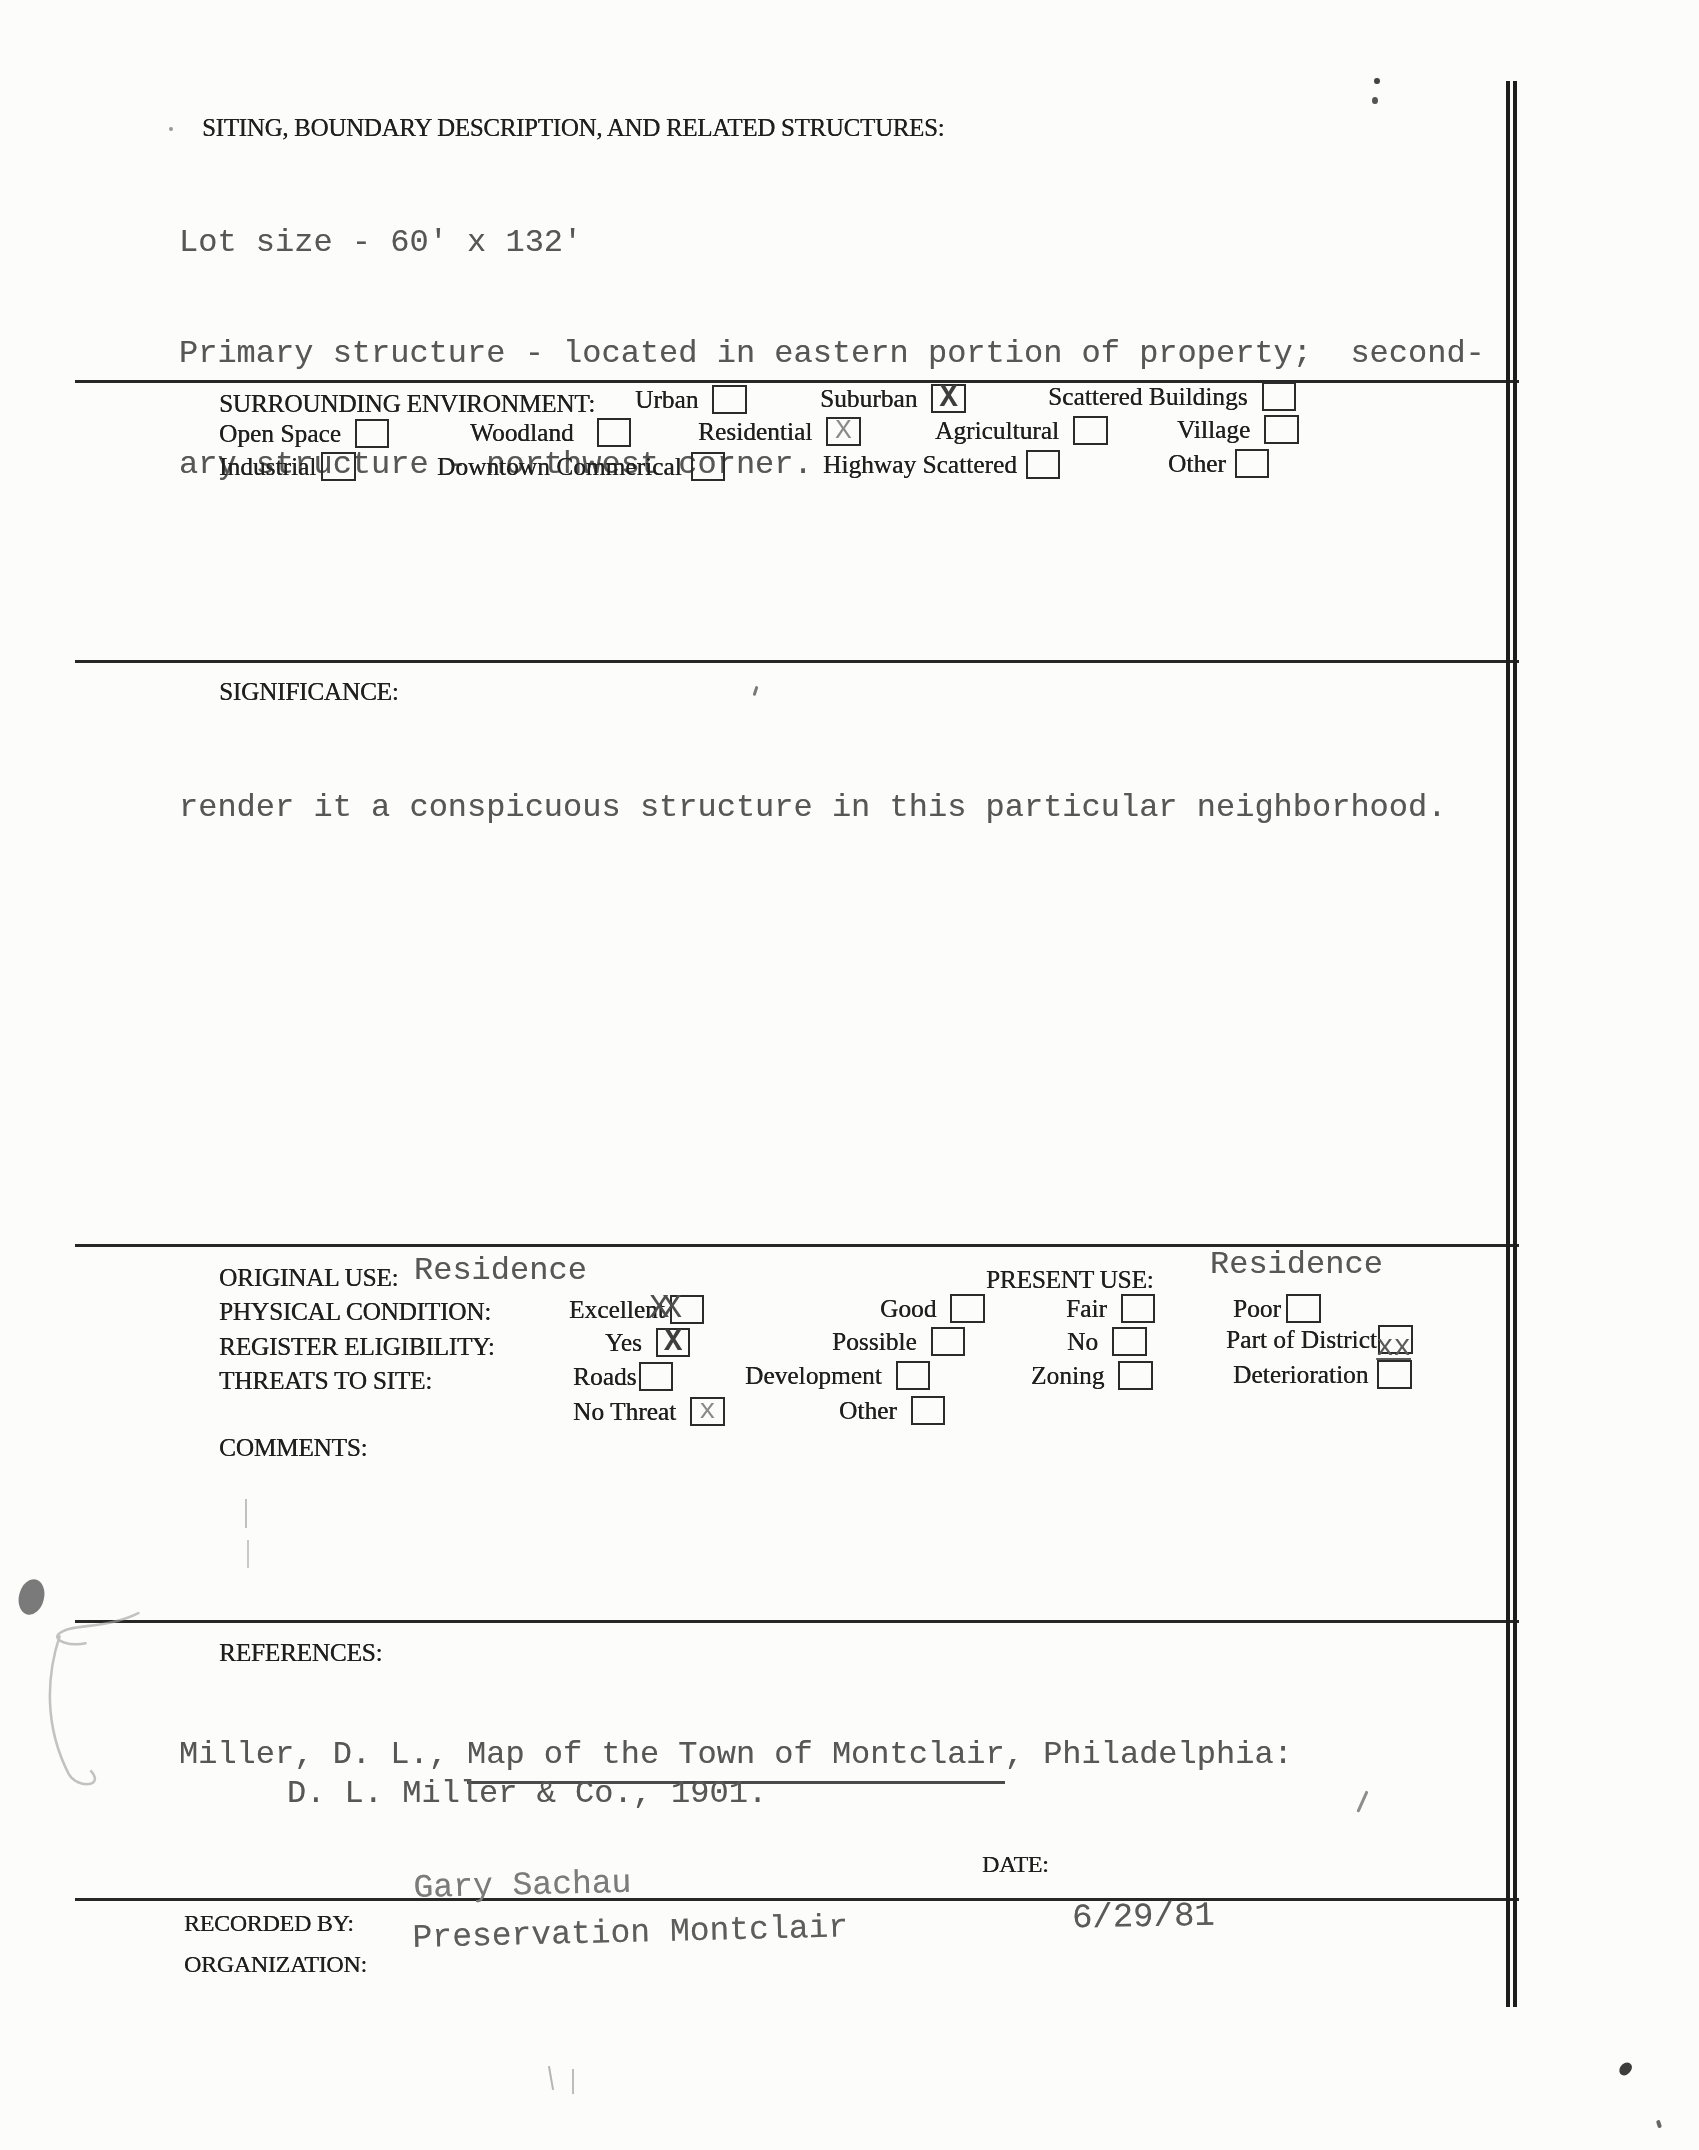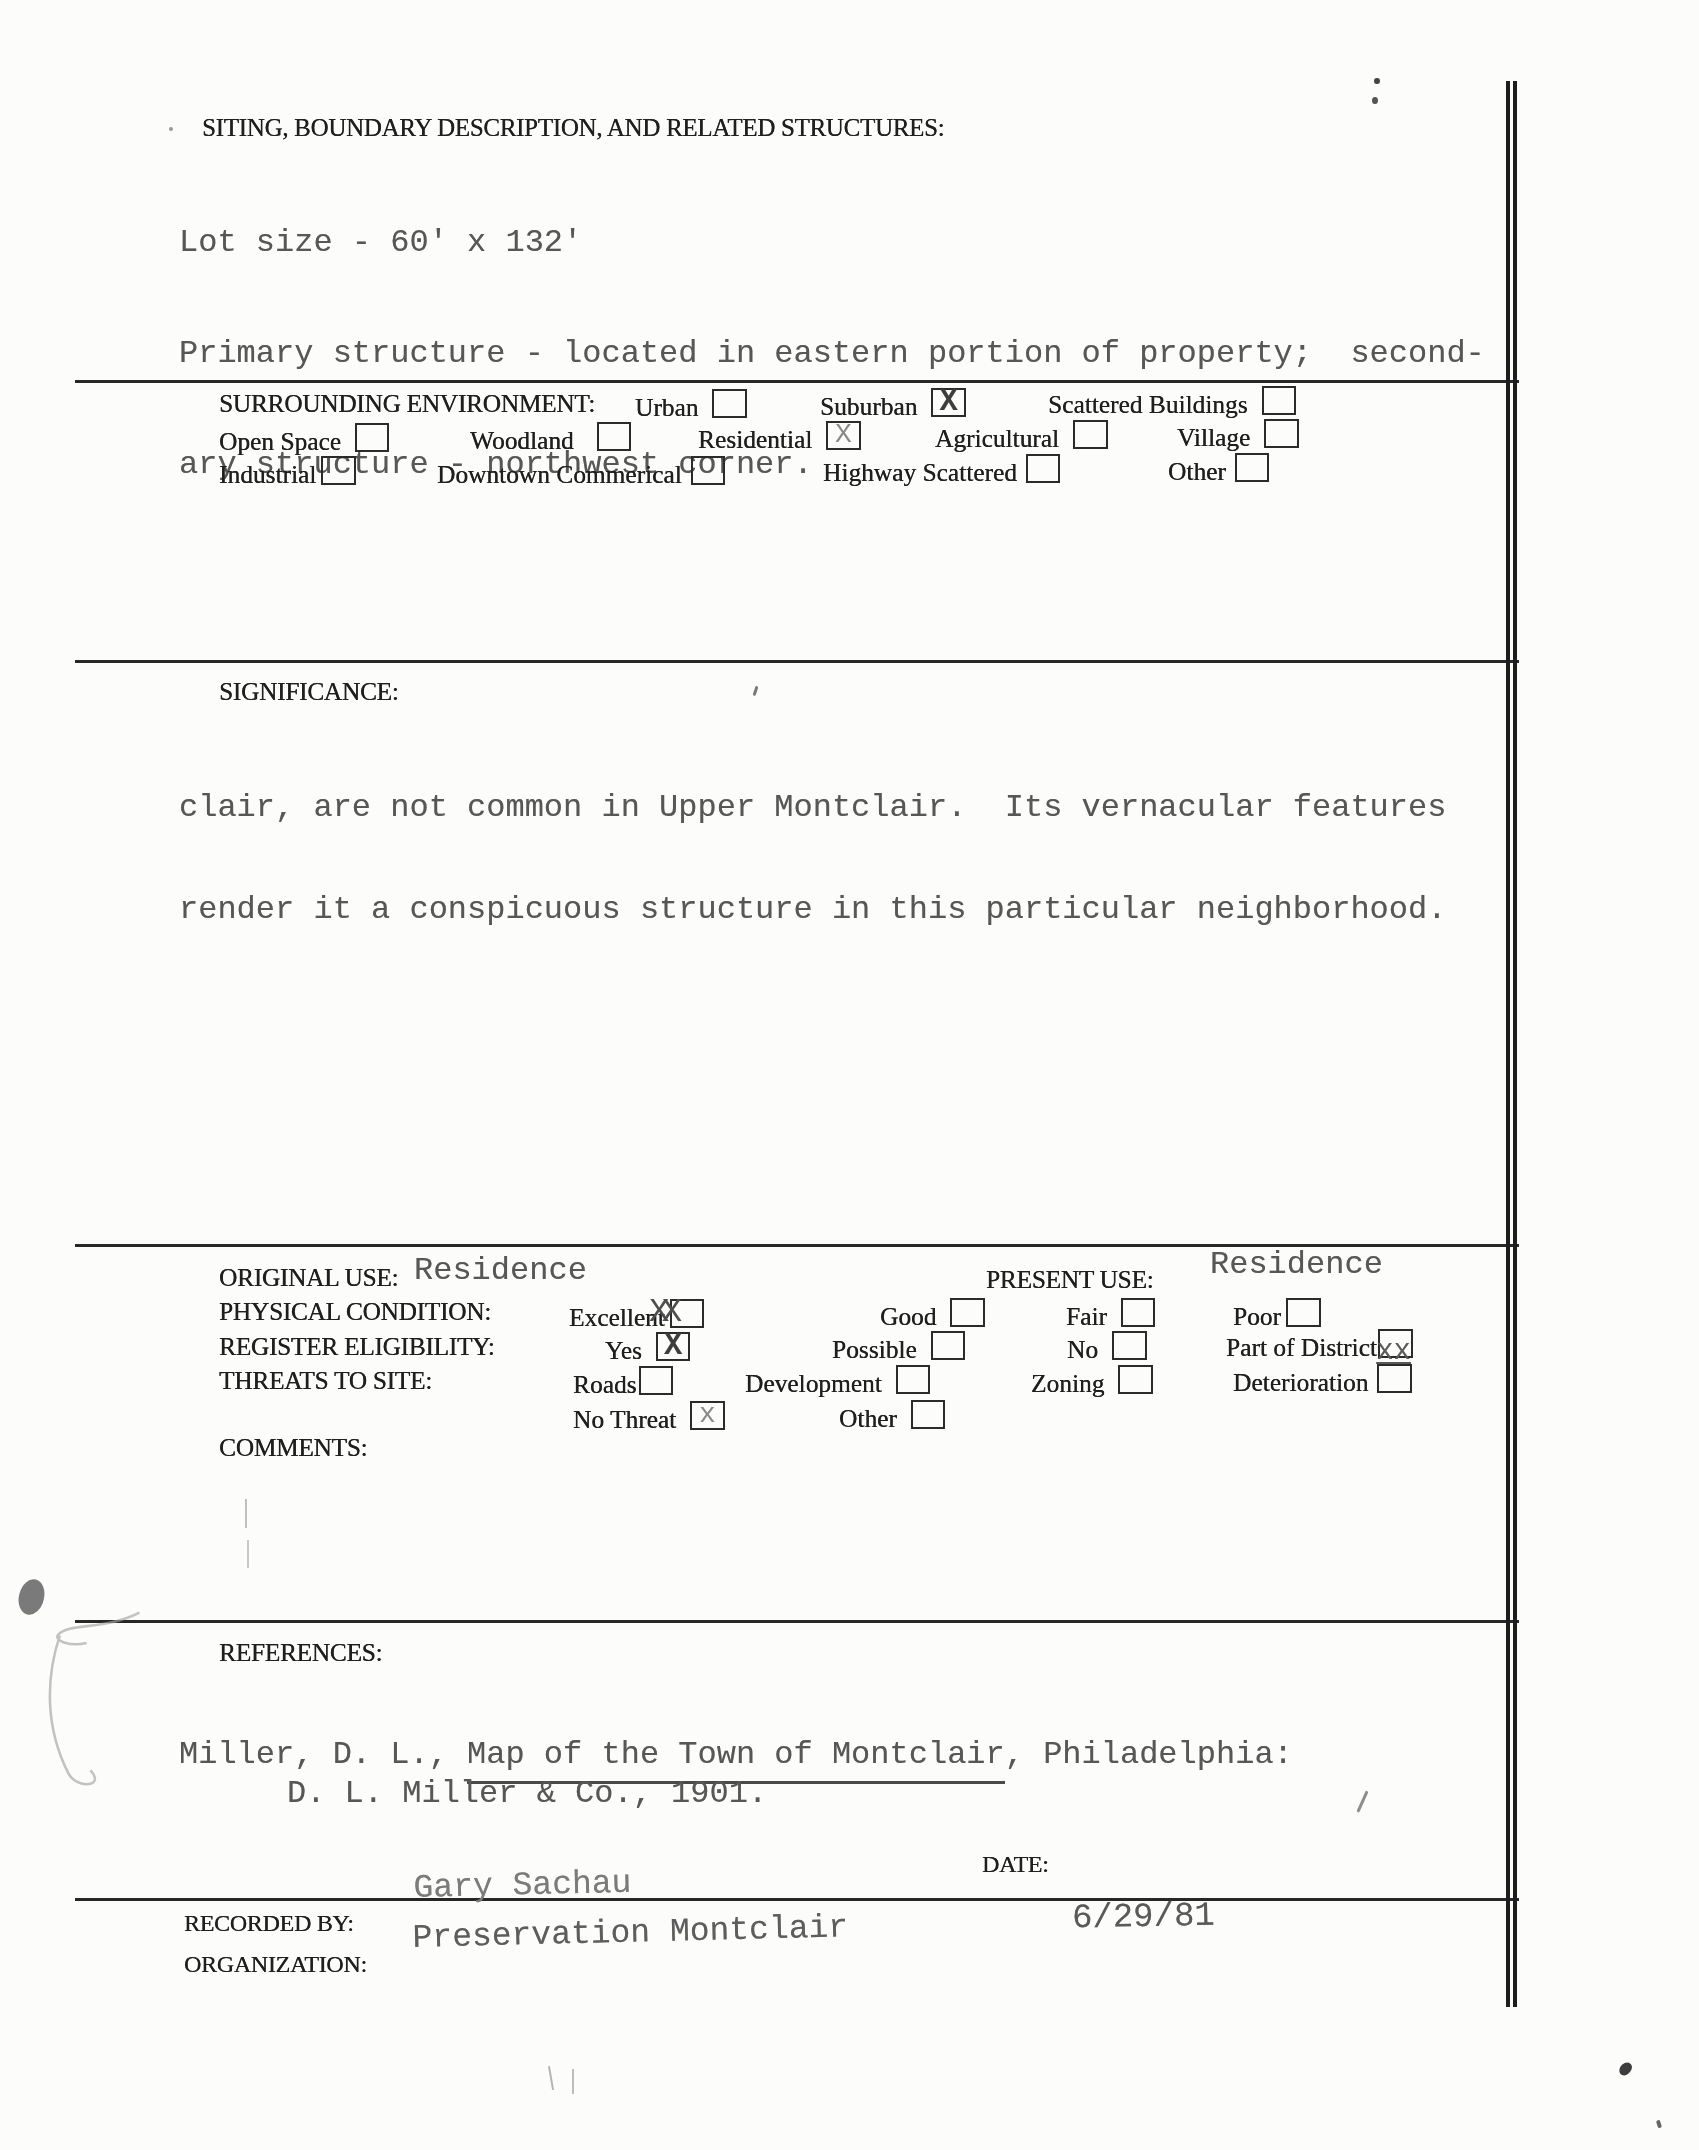--- a/index.html
+++ b/index.html
@@ -50,21 +50,20 @@
     position:absolute;
     display:flex;
     align-items:center;
     white-space:nowrap;
   }
   .opt .plabel{
     font-family:"Liberation Serif", serif;
     font-size:25.4px;
     color:#1f1f1f;
     text-shadow:0.3px 0 0 #2a2a2a;
-    margin-top:8px;
   }
   .cbox{
     position:relative;
     display:inline-block;
     width:30.5px;height:25.4px;
     border:2.5px solid #2b2b2b;
     flex:none;
     margin-left:14px;
   }
   .g8 .cbox{margin-left:5.1px;}
@@ -184,21 +183,20 @@
     <span class="plabel">Other</span>
     <span class="cbox">
         <span class="cmark"></span>
       </span>
   </div>
 
   <div class="hrule" style="top:660px;"></div>
 
   <div class="shead" style="left:219px;top:677px;">SIGNIFICANCE:</div>
   <div class="typed sig" style="left:179px;top:723px;">
-    <div>clair, are not common in Upper Montclair.  Its vernacular features</div>
     <div>render it a conspicuous structure in this particular neighborhood.</div>
   </div>
 
   <div class="hrule" style="top:1244px;"></div>
 
   <div class="shead" style="left:219px;top:1263px;">ORIGINAL USE:</div>
   <div class="typed val" style="left:414px;top:1255px;">Residence</div>
   <div class="shead" style="left:986px;top:1265px;">PRESENT USE:</div>
   <div class="typed val" style="left:1210px;top:1249px;">Residence</div>
 

